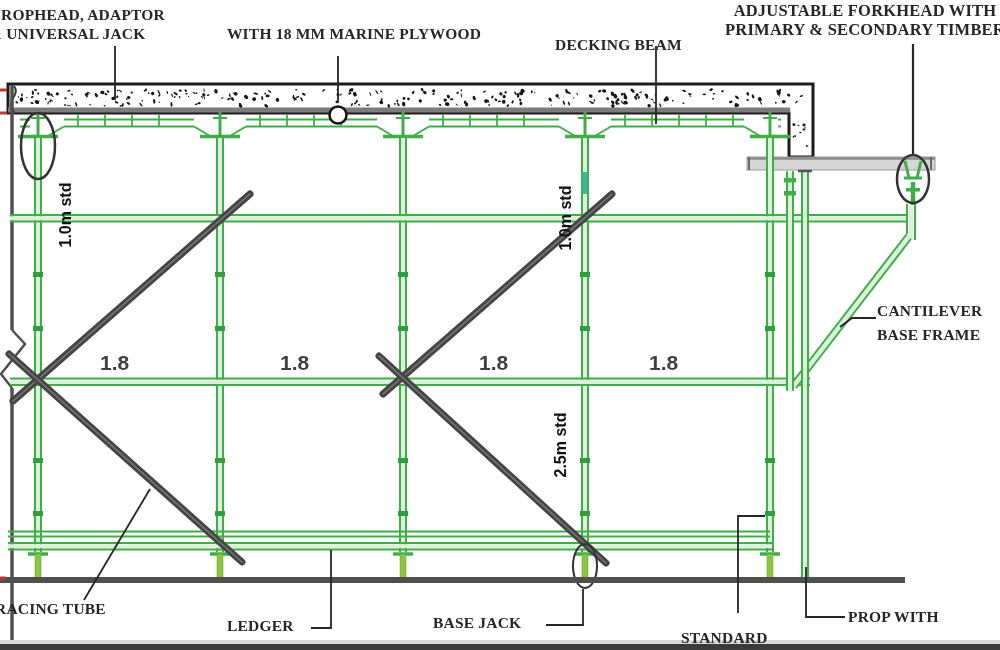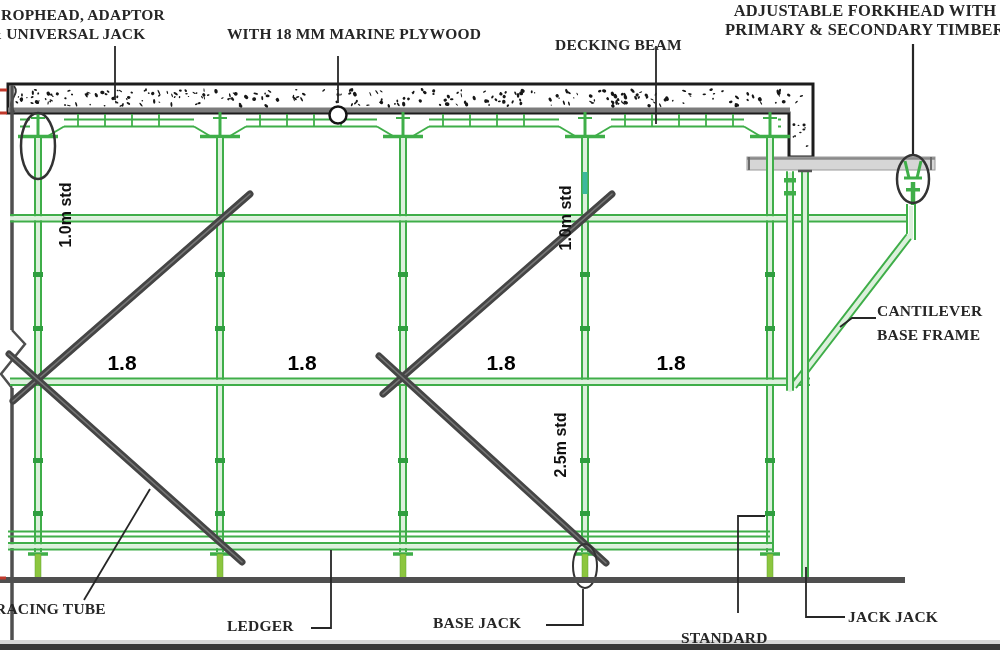--- a/index.html
+++ b/index.html
@@ -2,22 +2,22 @@
 <html><head>
 <meta charset="utf-8">
 <style>
   html,body{margin:0;padding:0;background:#fff;}
   #canvas{position:relative;width:1000px;height:650px;background:#fff;overflow:hidden;
           font-family:"Liberation Serif",serif;}
   #drawing{position:absolute;left:0;top:0;}
   .lbl{position:absolute;font:bold 15.5px "Liberation Serif",serif;color:var(--ink,#262626);
        white-space:nowrap;letter-spacing:.2px;line-height:18px;}
   .ctr{text-align:center;}
-  .dim{position:absolute;font:bold 21px "Liberation Sans",sans-serif;color:#000000;
-       white-space:nowrap;width:44px;text-align:center;}
+  .dim{position:absolute;font:bold 21px "Liberation Sans",sans-serif;color:#404040;
+       white-space:nowrap;width:44px;}
   .rot{position:absolute;font:bold 16px "Liberation Sans",sans-serif;color:#101010;
        white-space:nowrap;width:84px;text-align:center;transform:rotate(-90deg);}
   .fh{font-size:16.5px;}
 </style>
 </head>
 <body>
 
 <div id="canvas" style="--green: #3FAE49; --glight: #DCF0DC; --gbase: #8CC63F; --brace: #454545; --bracehl: #767676; --gray: #4F4F4F; --ink: #262626; --red: #C0392B; --teal: #3DB89C; --plank: #D6D6D6;">
 
   <svg id="drawing" width="1000" height="650" viewBox="0 0 1000 650">
@@ -522,21 +522,21 @@
   <div class="lbl ctr fh" style="left:712px;top:2px;width:306px;">ADJUSTABLE FORKHEAD WITH</div>
   <div class="lbl ctr fh" style="left:712px;top:21px;width:306px;">PRIMARY &amp; SECONDARY TIMBER</div>
 
   <div class="lbl" style="left:877px;top:302px;">CANTILEVER</div>
   <div class="lbl" style="left:877px;top:326px;">BASE FRAME</div>
 
   <div class="lbl" style="left:-5px;top:600px;">RACING TUBE</div>
   <div class="lbl" style="left:227px;top:617px;font-family:Liberation Serif, serif;">LEDGER</div>
   <div class="lbl" style="left:433px;top:614px;">BASE JACK</div>
   <div class="lbl" style="left:681px;top:629px;">STANDARD</div>
-  <div class="lbl" style="left:848px;top:608px;">JACK JACK</div>
+  <div class="lbl" style="left:848px;top:608px;">PROP WITH</div>
 
   <div class="dim" style="left:100px;top:351px;">1.8</div>
   <div class="dim" style="left:280px;top:351px;">1.8</div>
   <div class="dim" style="left:479px;top:351px;">1.8</div>
   <div class="dim" style="left:649px;top:351px;">1.8</div>
 
   <div class="rot" style="left:24px;top:206px;">1.0m std</div>
   <div class="rot" style="left:524px;top:209px;">1.0m std</div>
   <div class="rot" style="left:519px;top:436px;">2.5m std</div>
 </div>

